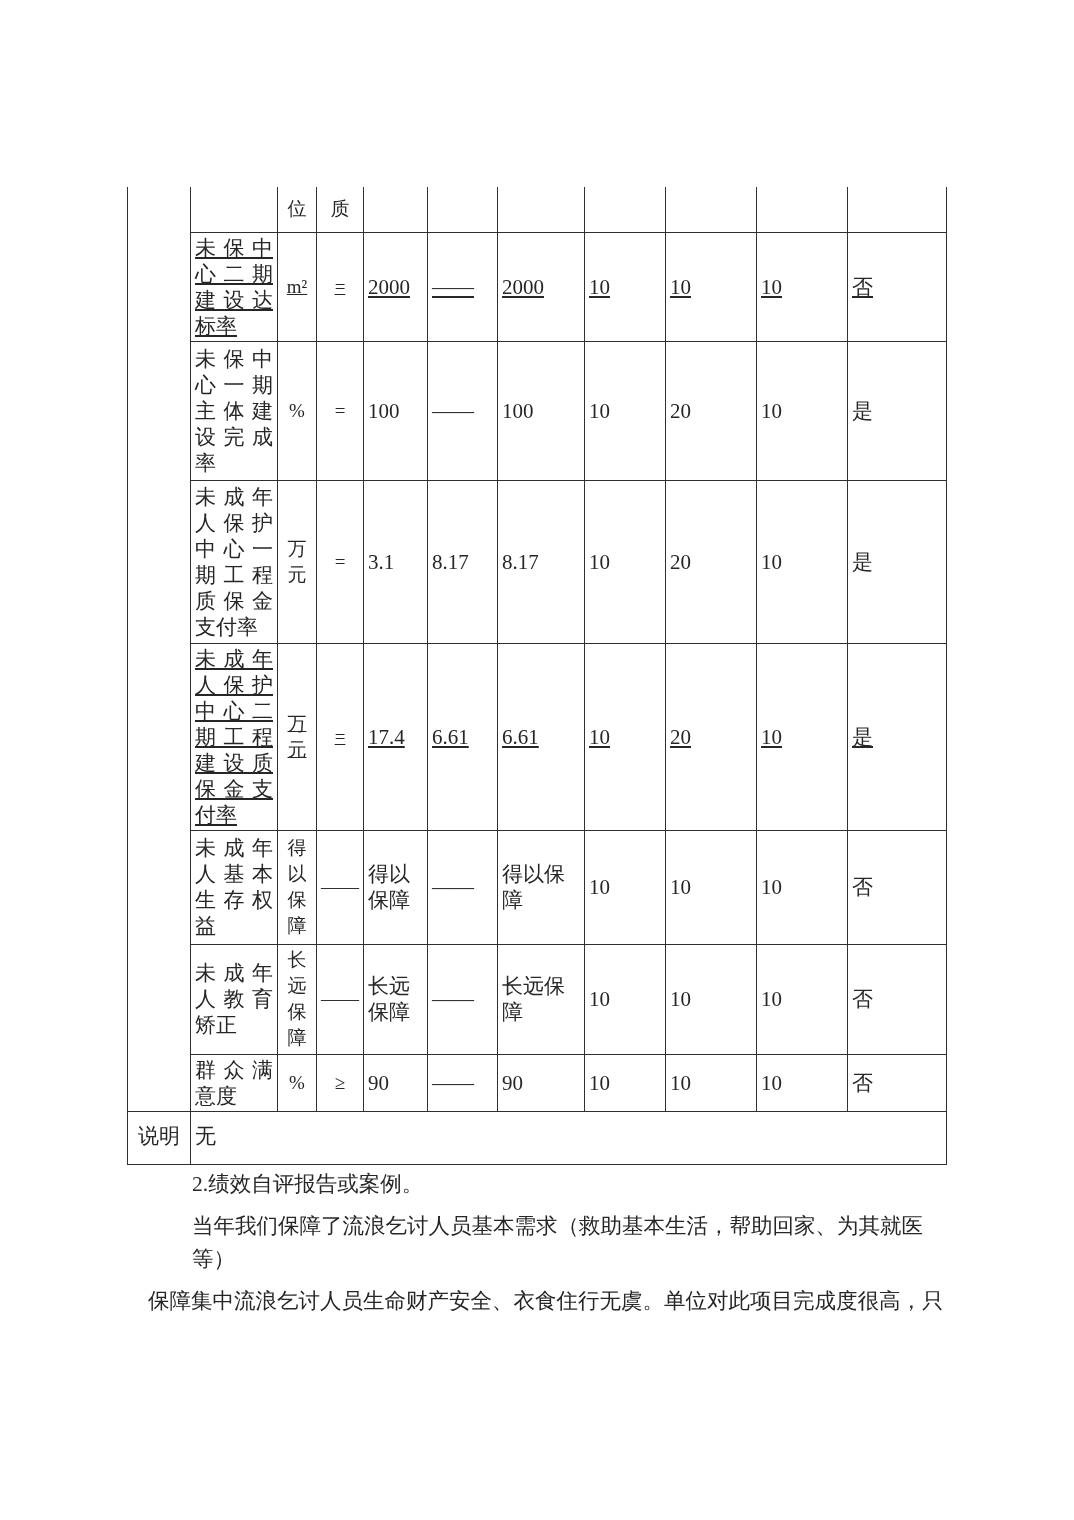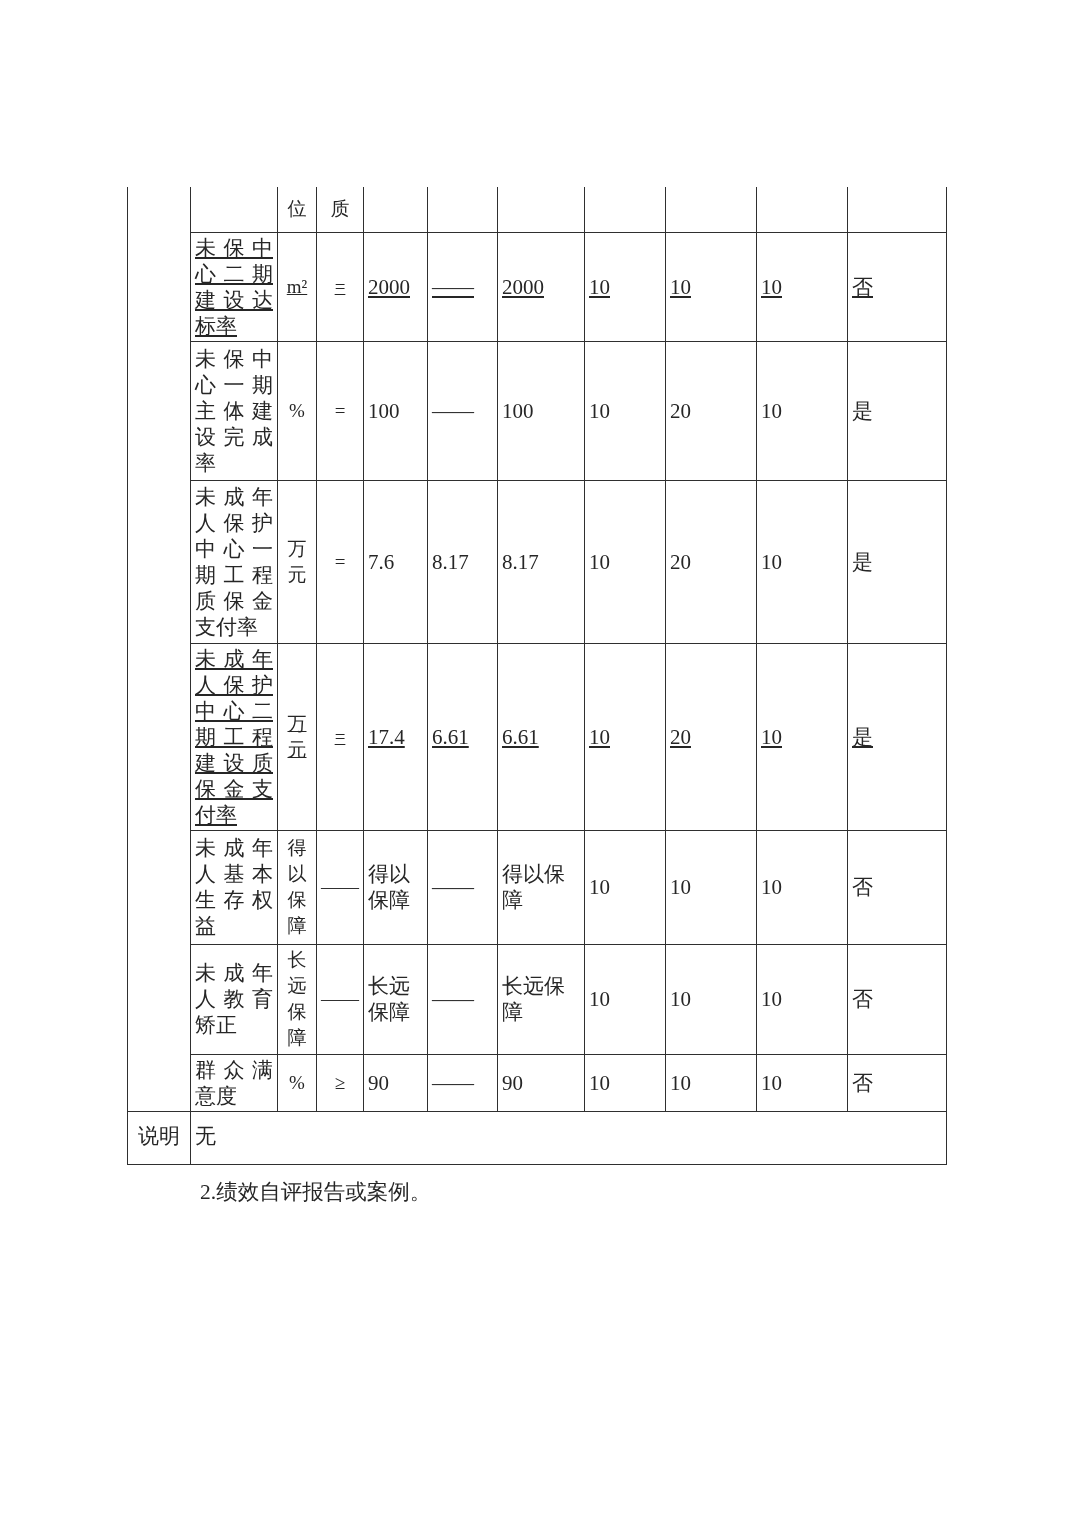--- a/index.html
+++ b/index.html
@@ -66,21 +66,21 @@
     text-align:left;
     padding:2px 4px 2px 12px;
   }
   .notes{
     position:absolute;
     left:140px;top:1160px;
     width:812px;
     font-size:21.5px;
     line-height:33.5px;
   }
-  .notes .line{margin:16px;}
+  .notes .line{margin:8px;}
   .notes .indent{padding-left:44px;}
 </style>
 </head>
 <body>
 
 <div class="page">
 
   <table class="perf">
     <colgroup>
       <col style="width:63px">
@@ -134,21 +134,21 @@
       <td class="c-val">10</td>
       <td class="c-val">20</td>
       <td class="c-val">10</td>
       <td class="c-val">是</td>
     </tr>
 
     <tr class="r3">
       <td class="c-name">未成年人保护中心一期工程质保金支付率</td>
       <td class="c-unit">万元</td>
       <td class="c-nature">=</td>
-      <td class="c-val">7.6</td>
+      <td class="c-val">3.1</td>
       <td class="c-val">8.17</td>
       <td class="c-val">8.17</td>
       <td class="c-val">10</td>
       <td class="c-val">20</td>
       <td class="c-val">10</td>
       <td class="c-val">是</td>
     </tr>
 
     <tr class="r4">
       <td class="c-name">未成年人保护中心二期工程建设质保金支付率</td>
@@ -204,15 +204,17 @@
 
     <tr class="r8">
       <td class="c-note-label">说明</td>
       <td class="c-note-value" colspan="10">无</td>
     </tr>
   </tbody>
     </table>
 
   <div class="notes">
     <p class="line indent">2.绩效自评报告或案例。</p>
+    <p class="line indent">当年我们保障了流浪乞讨人员基本需求（救助基本生活，帮助回家、为其就医等）</p>
+    <p class="line">保障集中流浪乞讨人员生命财产安全、衣食住行无虞。单位对此项目完成度很高，只</p>
   </div>
 
 </div>
 
 </body></html>

